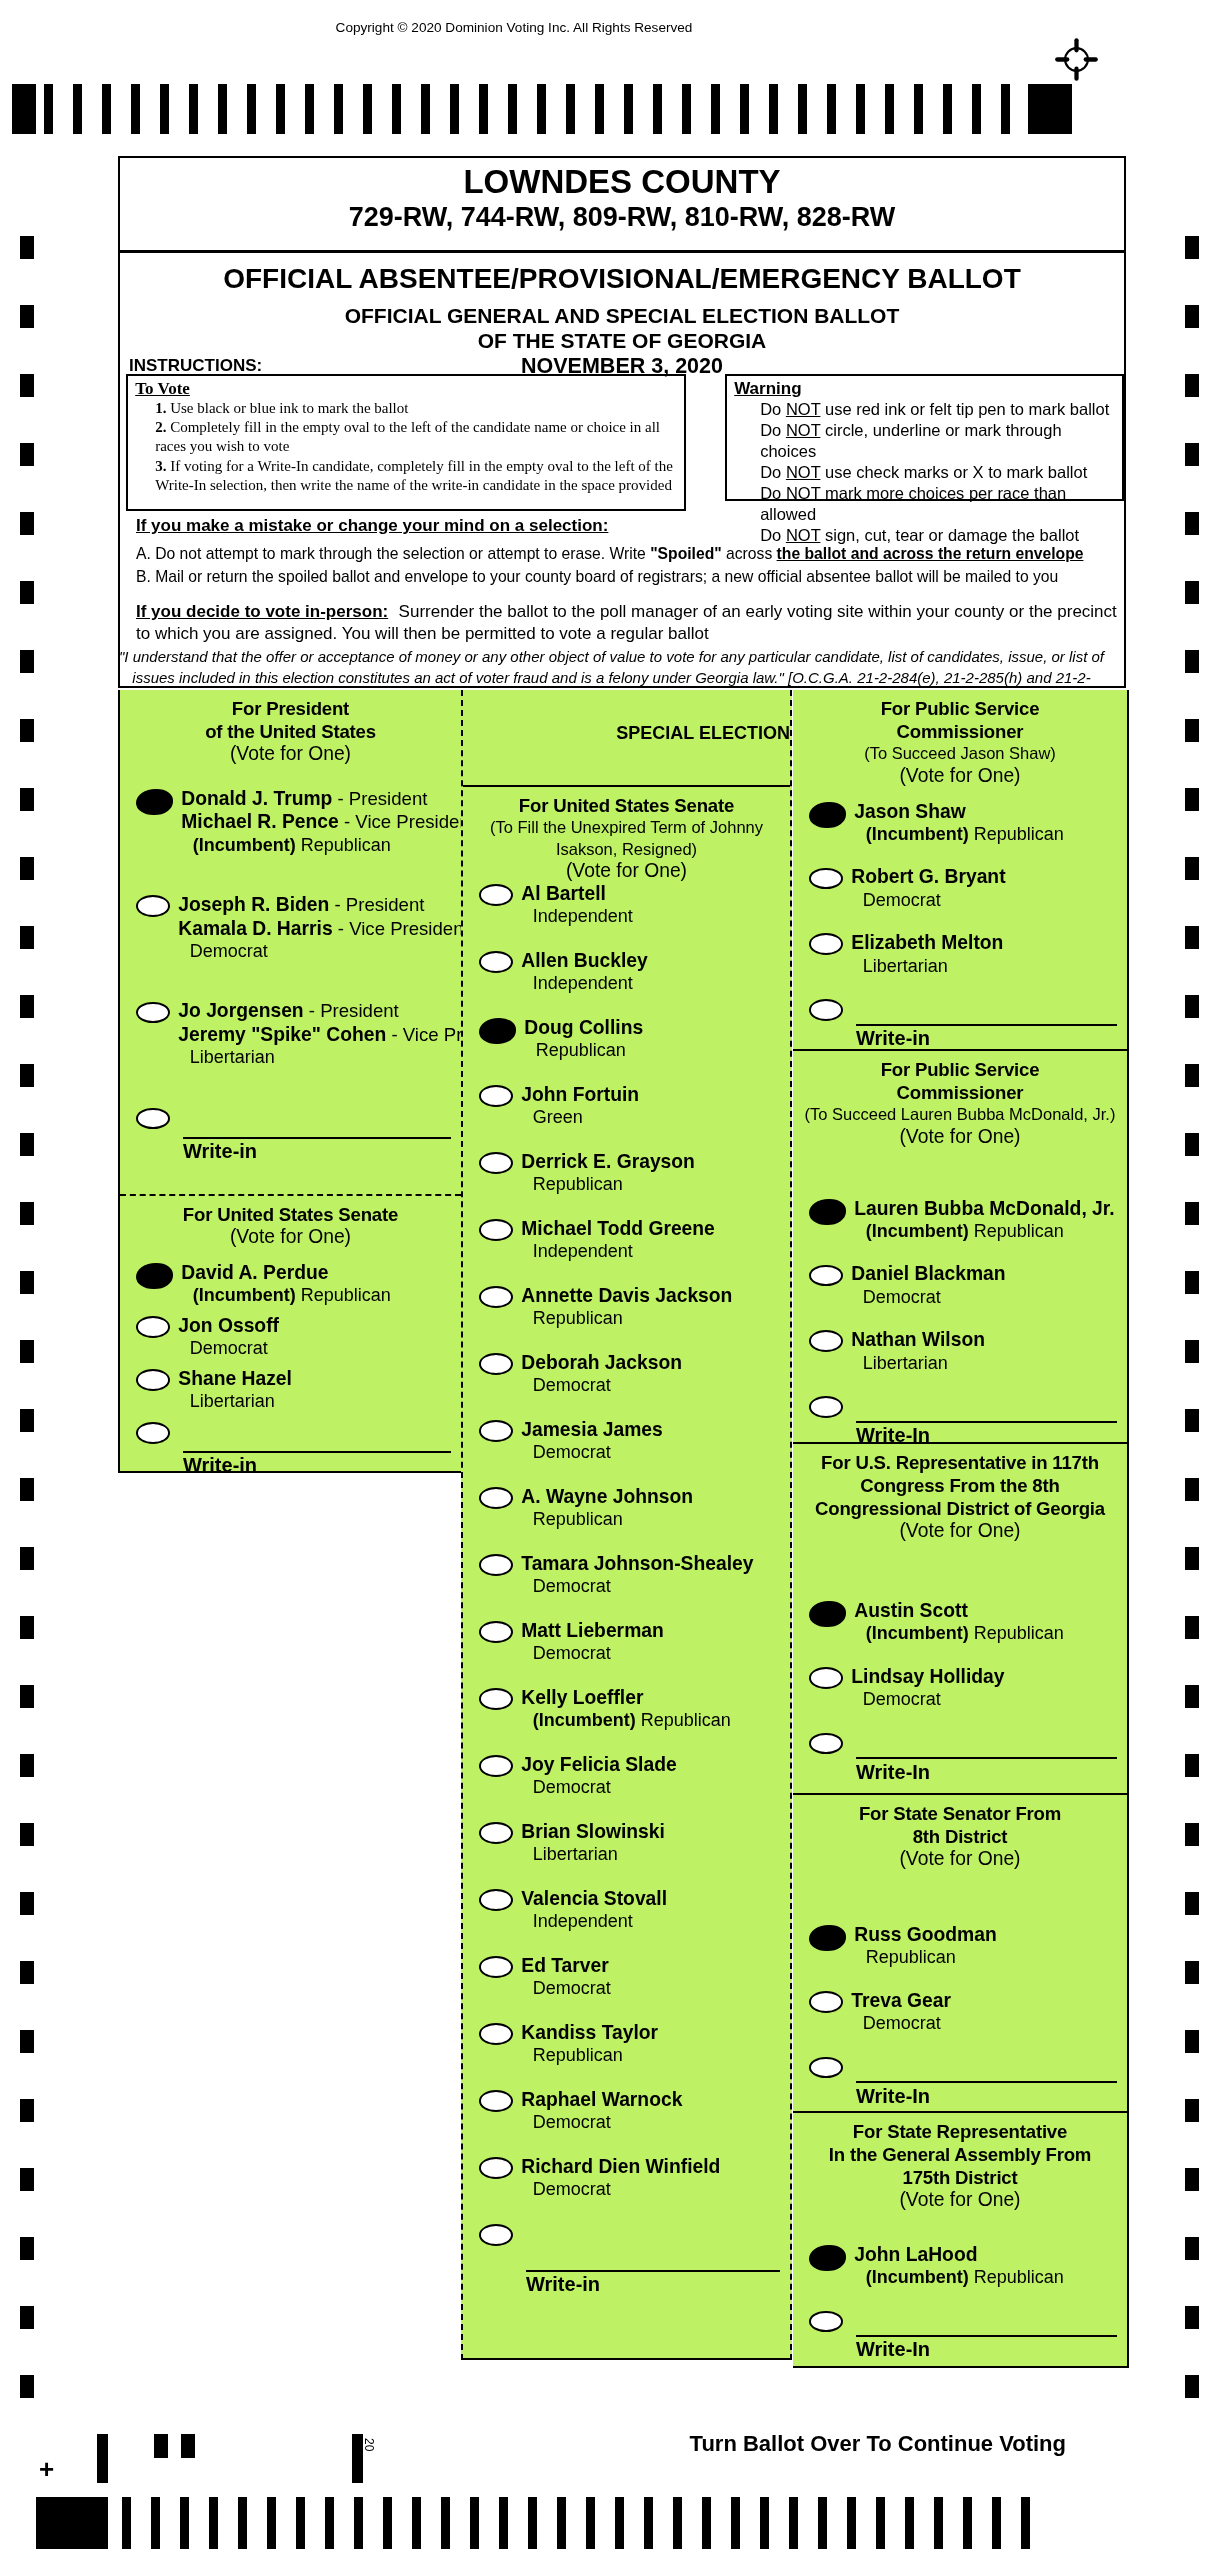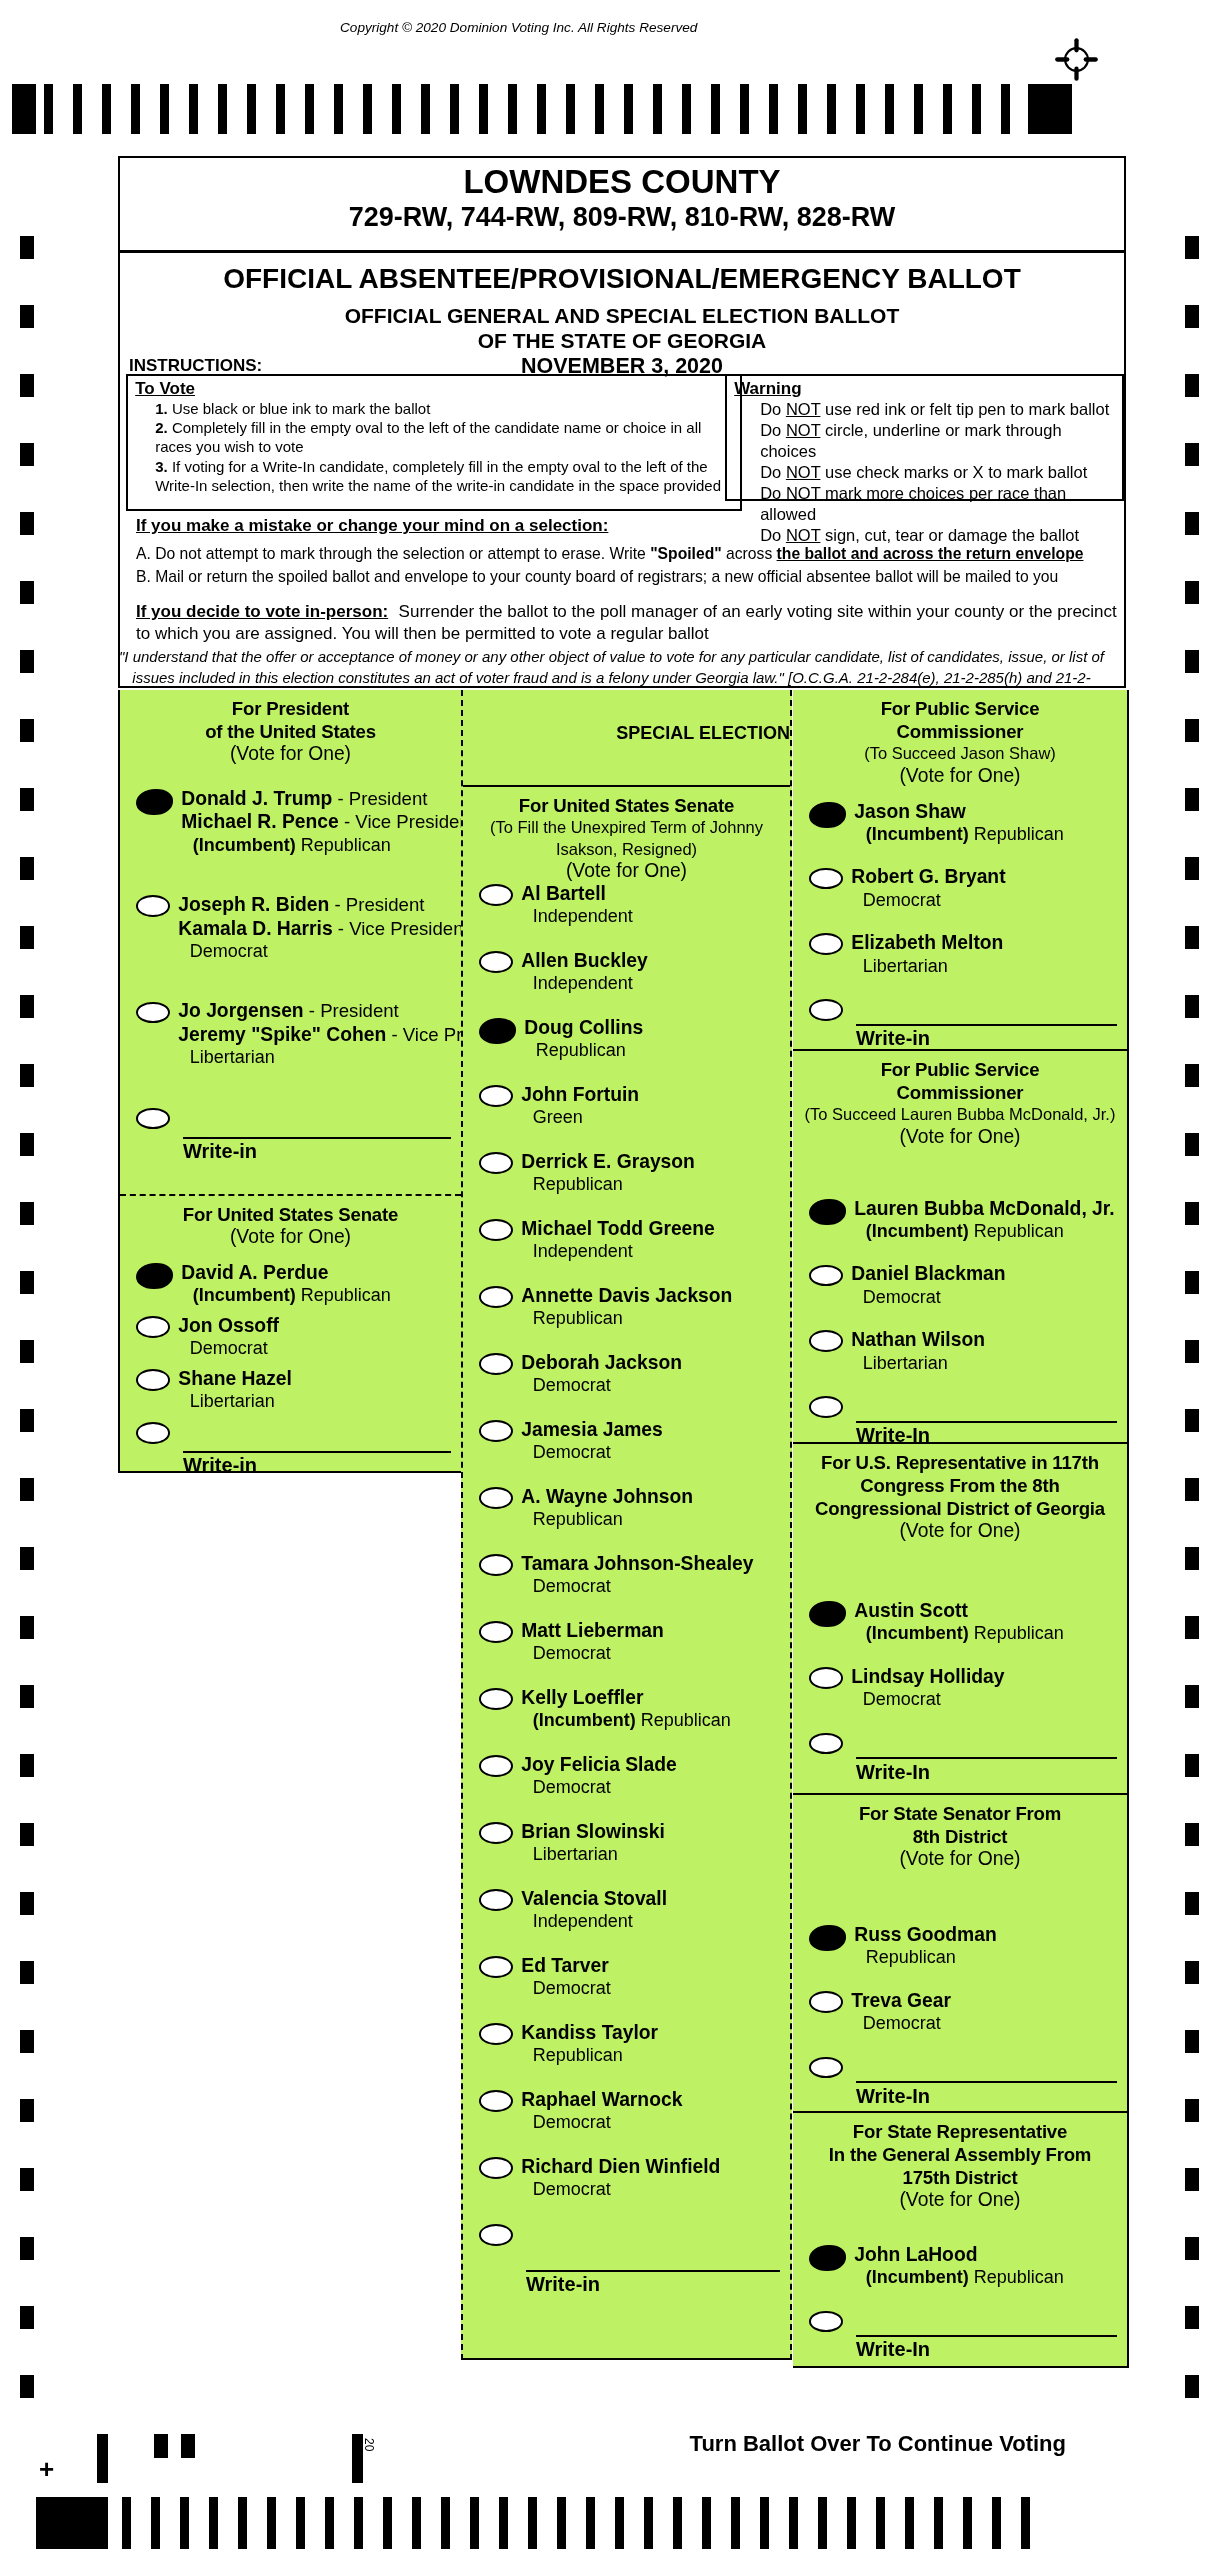--- a/index.html
+++ b/index.html
@@ -12,33 +12,33 @@
   #tm-top-bars{left:44px;top:84px;width:982px;height:50px;
     background:repeating-linear-gradient(90deg,#000 0 9.3px,transparent 9.3px 29px);}
   #tm-bot-bars{left:122px;top:2497px;width:925px;height:52px;
     background:repeating-linear-gradient(90deg,#000 0 9.3px,transparent 9.3px 29px);}
   #tm-left-col{left:20px;top:236px;width:14.3px;height:2174px;
     background:repeating-linear-gradient(180deg,#000 0 23px,transparent 23px 69px);}
   #tm-right-col{left:1185px;top:236px;width:14.3px;height:2174px;
     background:repeating-linear-gradient(180deg,#000 0 23px,transparent 23px 69px);}
 
   
-  #copyright{left:340px;top:20px;width:372px;font-size:13.6px;font-style:italic;}
+  #copyright{left:328px;top:20px;width:372px;text-align:center;font-size:13.6px;}
   #outerbox{left:118px;top:156px;width:1008px;height:532px;border:2.9px solid #000;box-sizing:border-box;}
   #county-divider{left:118px;top:250px;width:1008px;height:2.9px;background:#000;}
   #county-name{left:118px;top:163px;width:1008px;font-size:33px;font-weight:bold;text-align:center;}
   #precincts{left:118px;top:202px;width:1008px;font-size:27px;font-weight:bold;text-align:center;}
   #title1{left:118px;top:263px;width:1008px;font-size:28px;font-weight:bold;text-align:center;}
   #title2{left:118px;top:304px;width:1008px;font-size:21px;font-weight:bold;text-align:center;}
   #title3{left:118px;top:329px;width:1008px;font-size:21px;font-weight:bold;text-align:center;}
   #ballot-date{left:118px;top:354px;width:1008px;font-size:21.5px;font-weight:bold;text-align:center;}
   #instructions-label{left:129px;top:356px;font-size:17px;font-weight:bold;}
 
-  #tovote-box{left:126px;top:374px;width:616px;height:137px;border:2.9px solid #000;
-    box-sizing:border-box;padding:2.9px 7.2px;font-size:15px;}
+  #tovote-box{left:126px;top:374px;width:560px;height:137px;border:2.9px solid #000;
+    box-sizing:border-box;padding:2.9px 7.2px;font-size:15px;font-family:Liberation Serif, serif;}
   #warning-box{left:725px;top:374px;width:399px;height:127px;border:2.1px solid #000;
     box-sizing:border-box;padding:2.9px 7.2px;font-size:16.5px;}
   .box-title{font-weight:bold;text-decoration:underline;font-size:17px;line-height:20px;}
   .inst-item{padding-left:20px;line-height:19.3px;}
   .warn-item{padding-left:26px;line-height:21px;}
   .uword{text-decoration:underline;}
 
   
   #mistake-heading{left:136px;top:516px;font-size:17px;font-weight:bold;}
   #mistake-heading u, #in-person b u{text-decoration:underline;}

